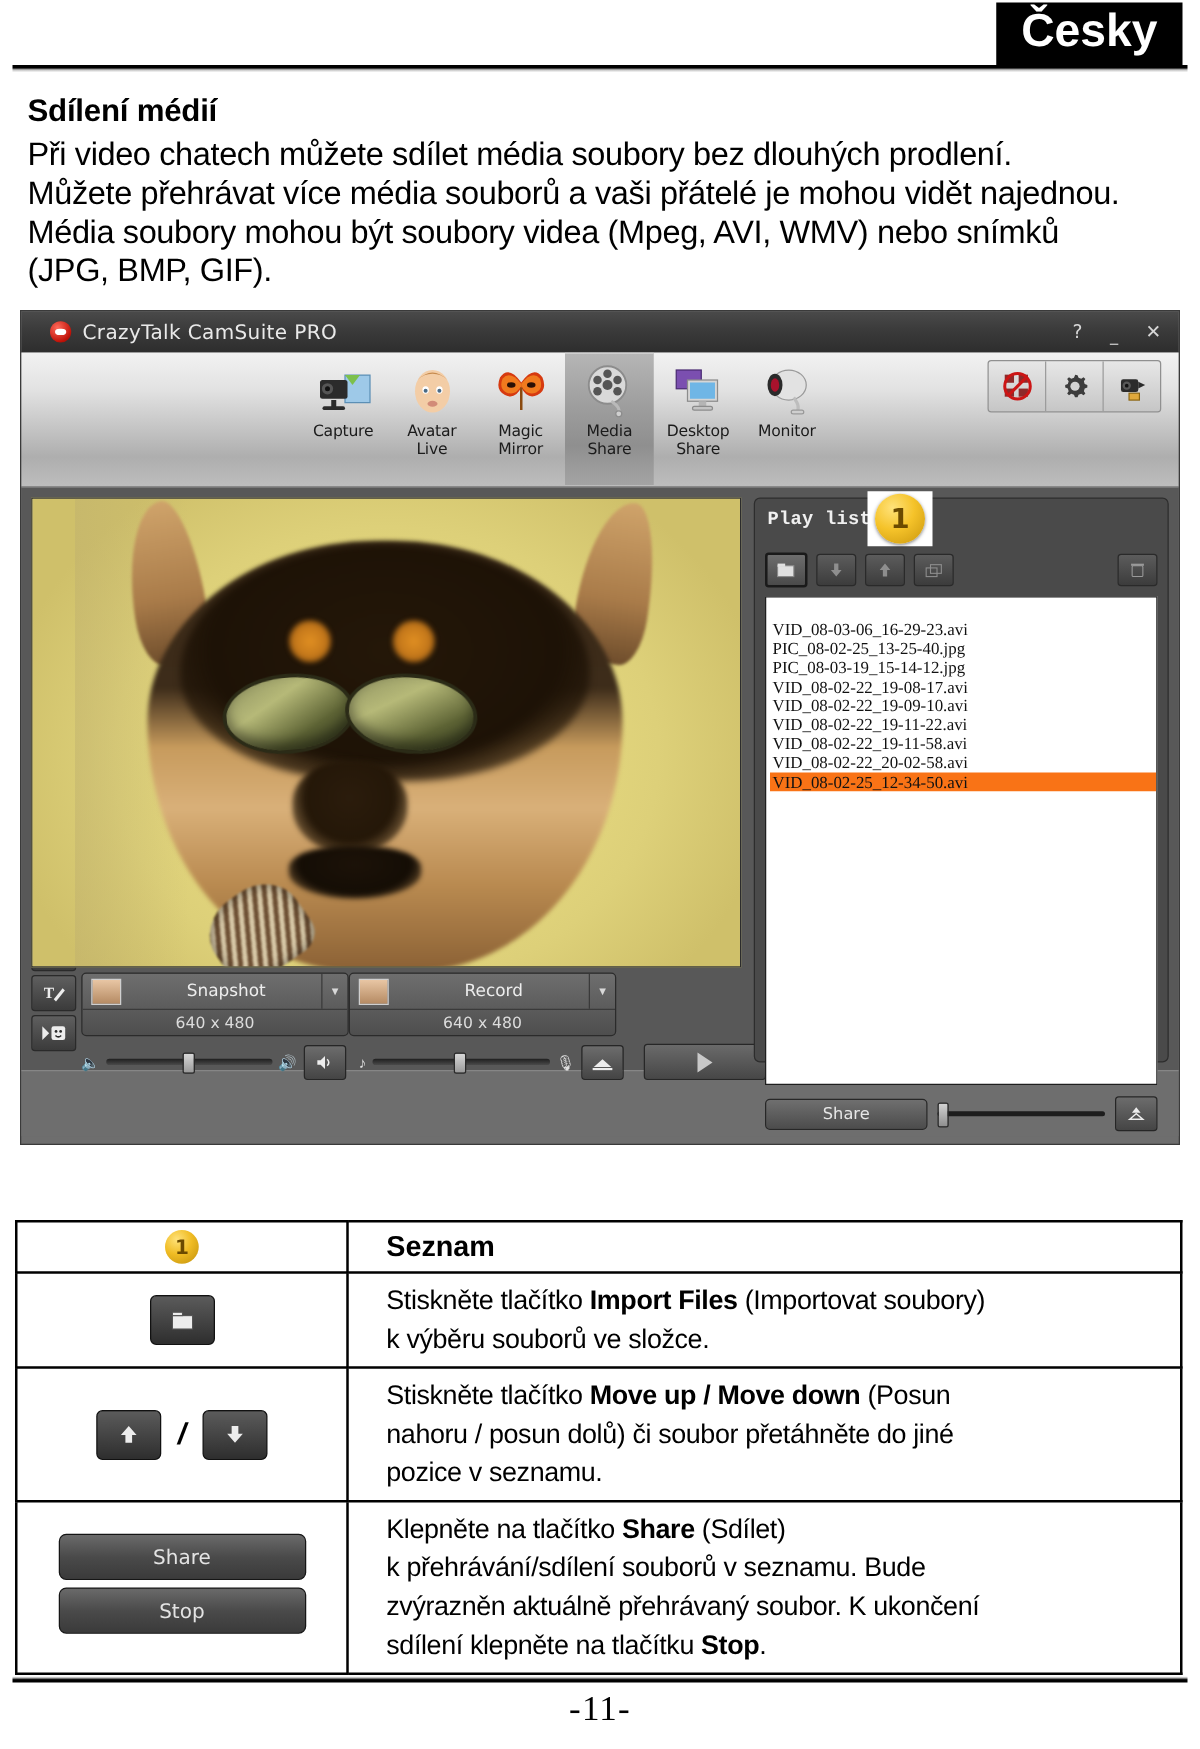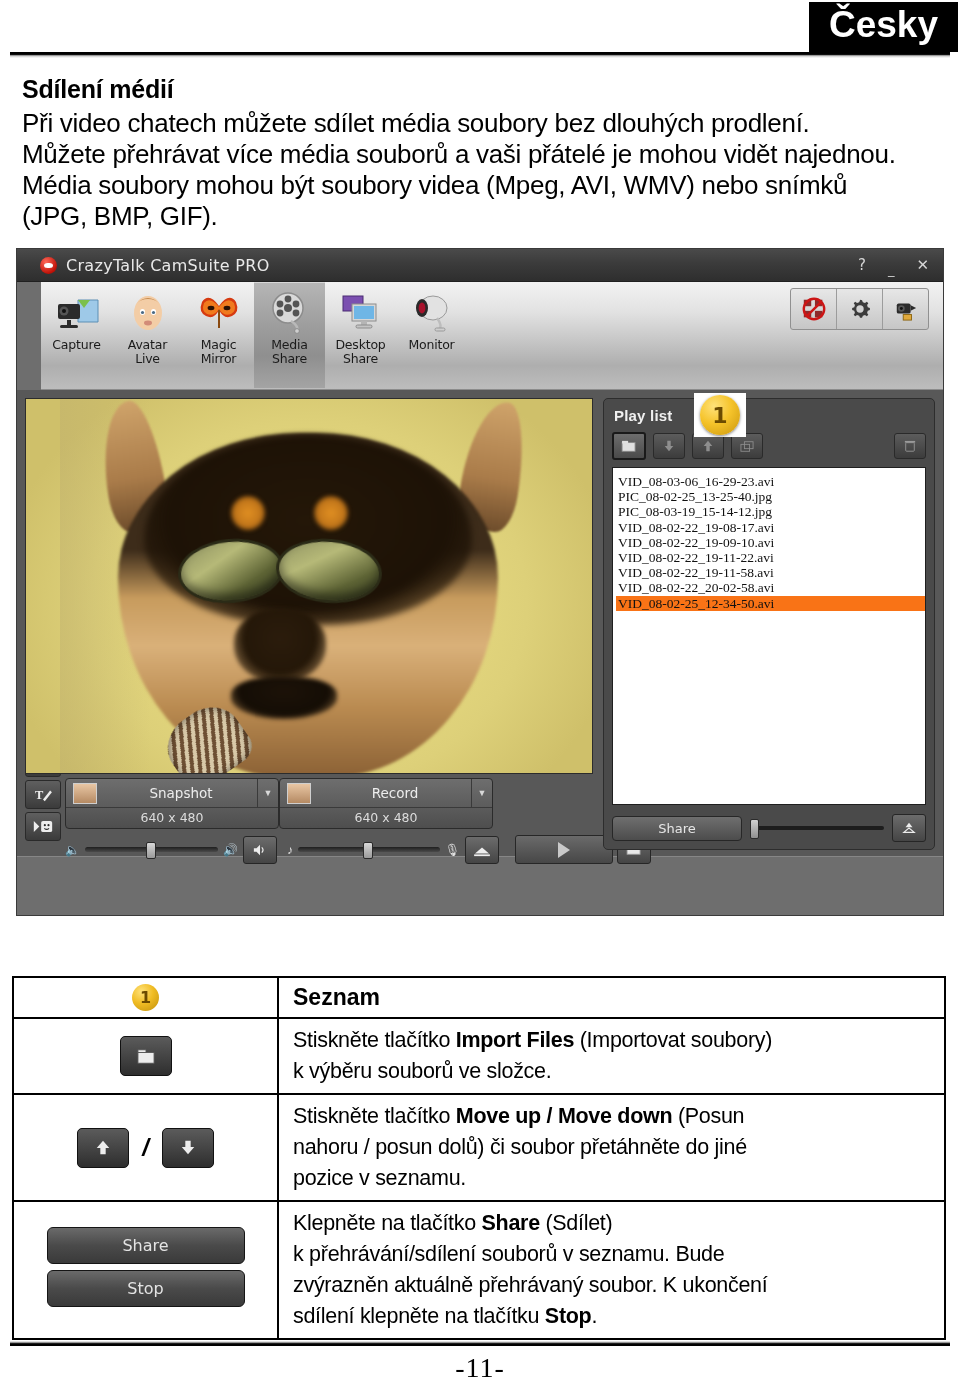--- a/index.html
+++ b/index.html
@@ -13,21 +13,21 @@
     position: relative;
     font-family: "Liberation Sans", sans-serif;
     color: #000;
     overflow: hidden;
   }
 
   
   .lang-badge {
     position: absolute;
     top: 2px;
-    right: 2px;
+    right: 14px;
     background: #000;
     color: #fff;
     font-family: "Liberation Sans", sans-serif;
     font-weight: bold;
     font-size: 37px;
     line-height: 44px;
     padding: 1px 20px 5px 20px;
     letter-spacing: 0px;
   }
   .rule-top {
@@ -122,22 +122,22 @@
   .win-min { transform: translateY(4px); font-size: 13px !important; }
 
   
   .toolbar {
     position: relative;
     height: 108px;
     background: linear-gradient(to bottom, #f2f2f2 0%, #e2e2e2 28%, #c3c3c3 58%, #aeaeae 78%, #bdbdbd 100%);
     border-bottom: 1px solid #8c8c8c;
     display: flex;
     align-items: flex-start;
+    padding-left: 222px;
     box-sizing: border-box;
-    margin-left: 24px;
   }
   .tool {
     width: 71px;
     height: 106px;
     display: flex;
     flex-direction: column;
     align-items: center;
     padding-top: 8px;
     box-sizing: border-box;
     position: relative;
@@ -429,22 +429,22 @@
     border-radius: 5px;
     height: 452px;
     padding: 6px 8px;
     box-sizing: border-box;
     position: relative;
   }
   .pl-title {
     color: #f0f0f0;
     font-size: 15px;
     font-weight: bold;
-    font-family: Liberation Sans, sans-serif;
-    margin: 2px 0 8px 2px;
+    font-family: Liberation Mono, monospace;
+    margin: 2px 0 18px 2px;
     letter-spacing: 0.2px;
   }
   .pl-toolbar {
     display: flex;
     gap: 7px;
     margin-bottom: 7px;
     align-items: center;
   }
   .pl-btn {
     width: 30px; height: 24px;
@@ -454,22 +454,22 @@
     display: flex; align-items: center; justify-content: center;
     color: #cfcfcf;
     font-size: 12px;
   }
   .pl-btn.sel { border: 2px solid #1a1a1a; background: linear-gradient(to bottom, #6d6d6d, #4a4a4a); }
   .pl-btn.dim { color: #787878; }
   .pl-spacer { flex: 1; }
   .pl-list {
     background: #ffffff;
     border: 1px solid #1f1f1f;
-    height: 338px;
-    padding: 6px 0 0 3px;
+    height: 391px;
+    padding: 18px 0 0 3px;
     box-sizing: border-box;
     overflow: hidden;
   }
   .pl-item {
     font-family: "Liberation Serif", serif;
     font-size: 13.5px;
     line-height: 15.2px;
     color: #111;
     white-space: nowrap;
     padding-left: 2px;
@@ -538,21 +538,21 @@
     width: 934px;
     border-collapse: collapse;
     table-layout: fixed;
   }
   .legend-table td {
     border: 2px solid #000;
     vertical-align: middle;
     padding: 6px 8px;
   }
   .legend-table td.c1 { width: 247px; text-align: center; }
-  .legend-table td.c2 { padding-left: 14px; }
+  .legend-table td.c2 { padding-left: 30px; }
   .cell-text {
     font-size: 21.5px;
     line-height: 31px;
     letter-spacing: -0.3px;
   }
   .cell-text b { font-weight: bold; }
   .t-head {
     font-size: 23px;
     font-weight: bold;
   }

